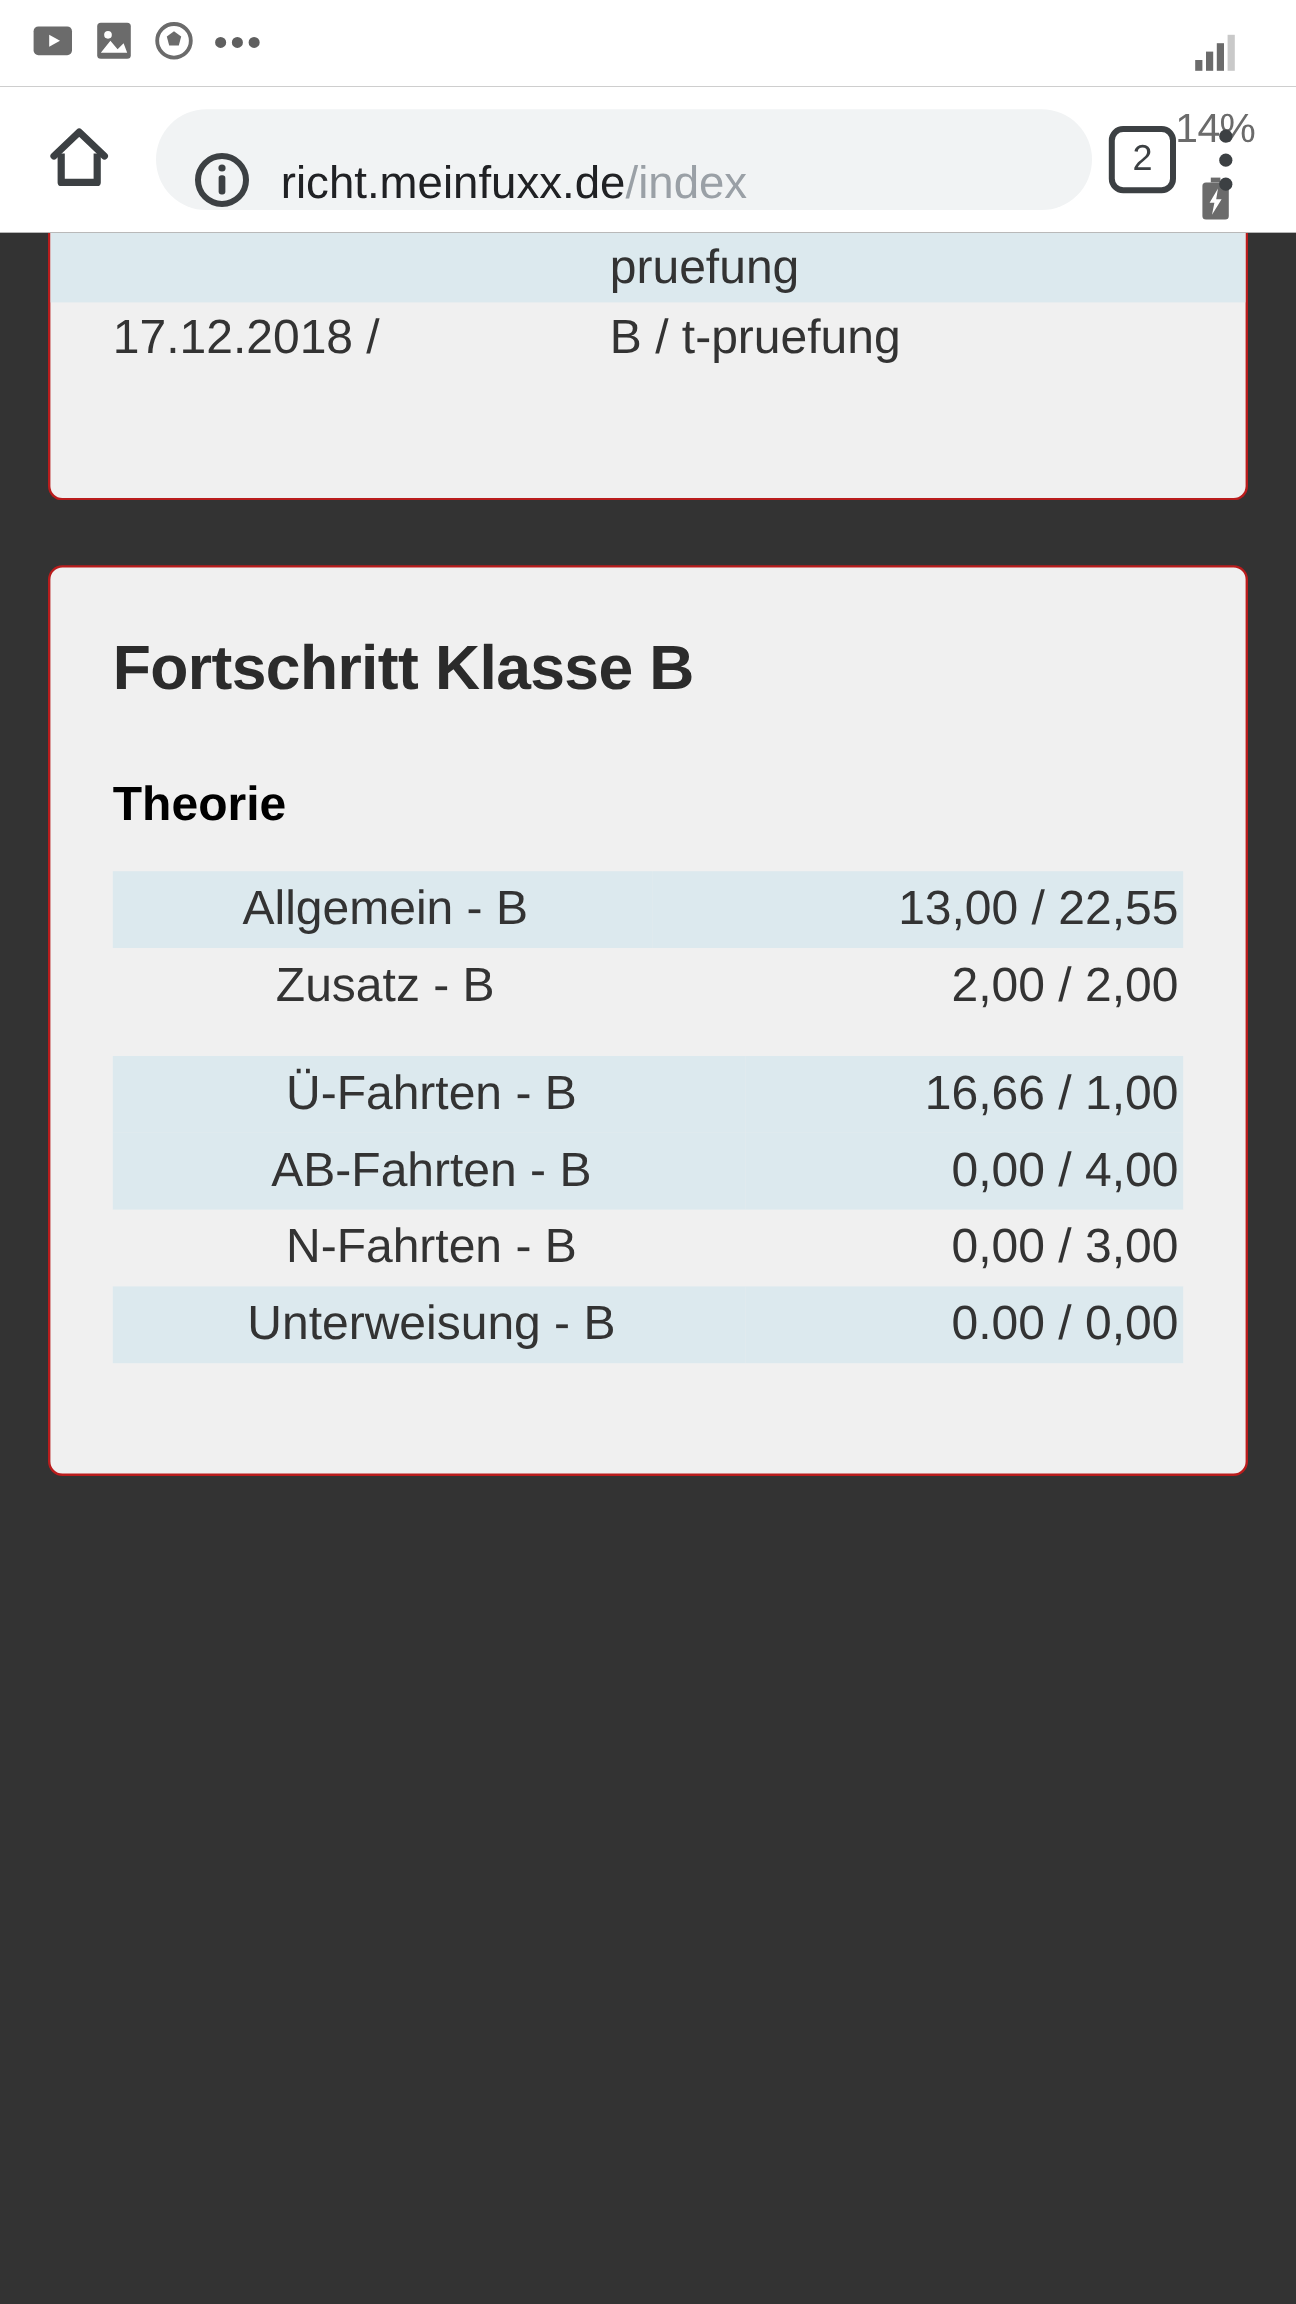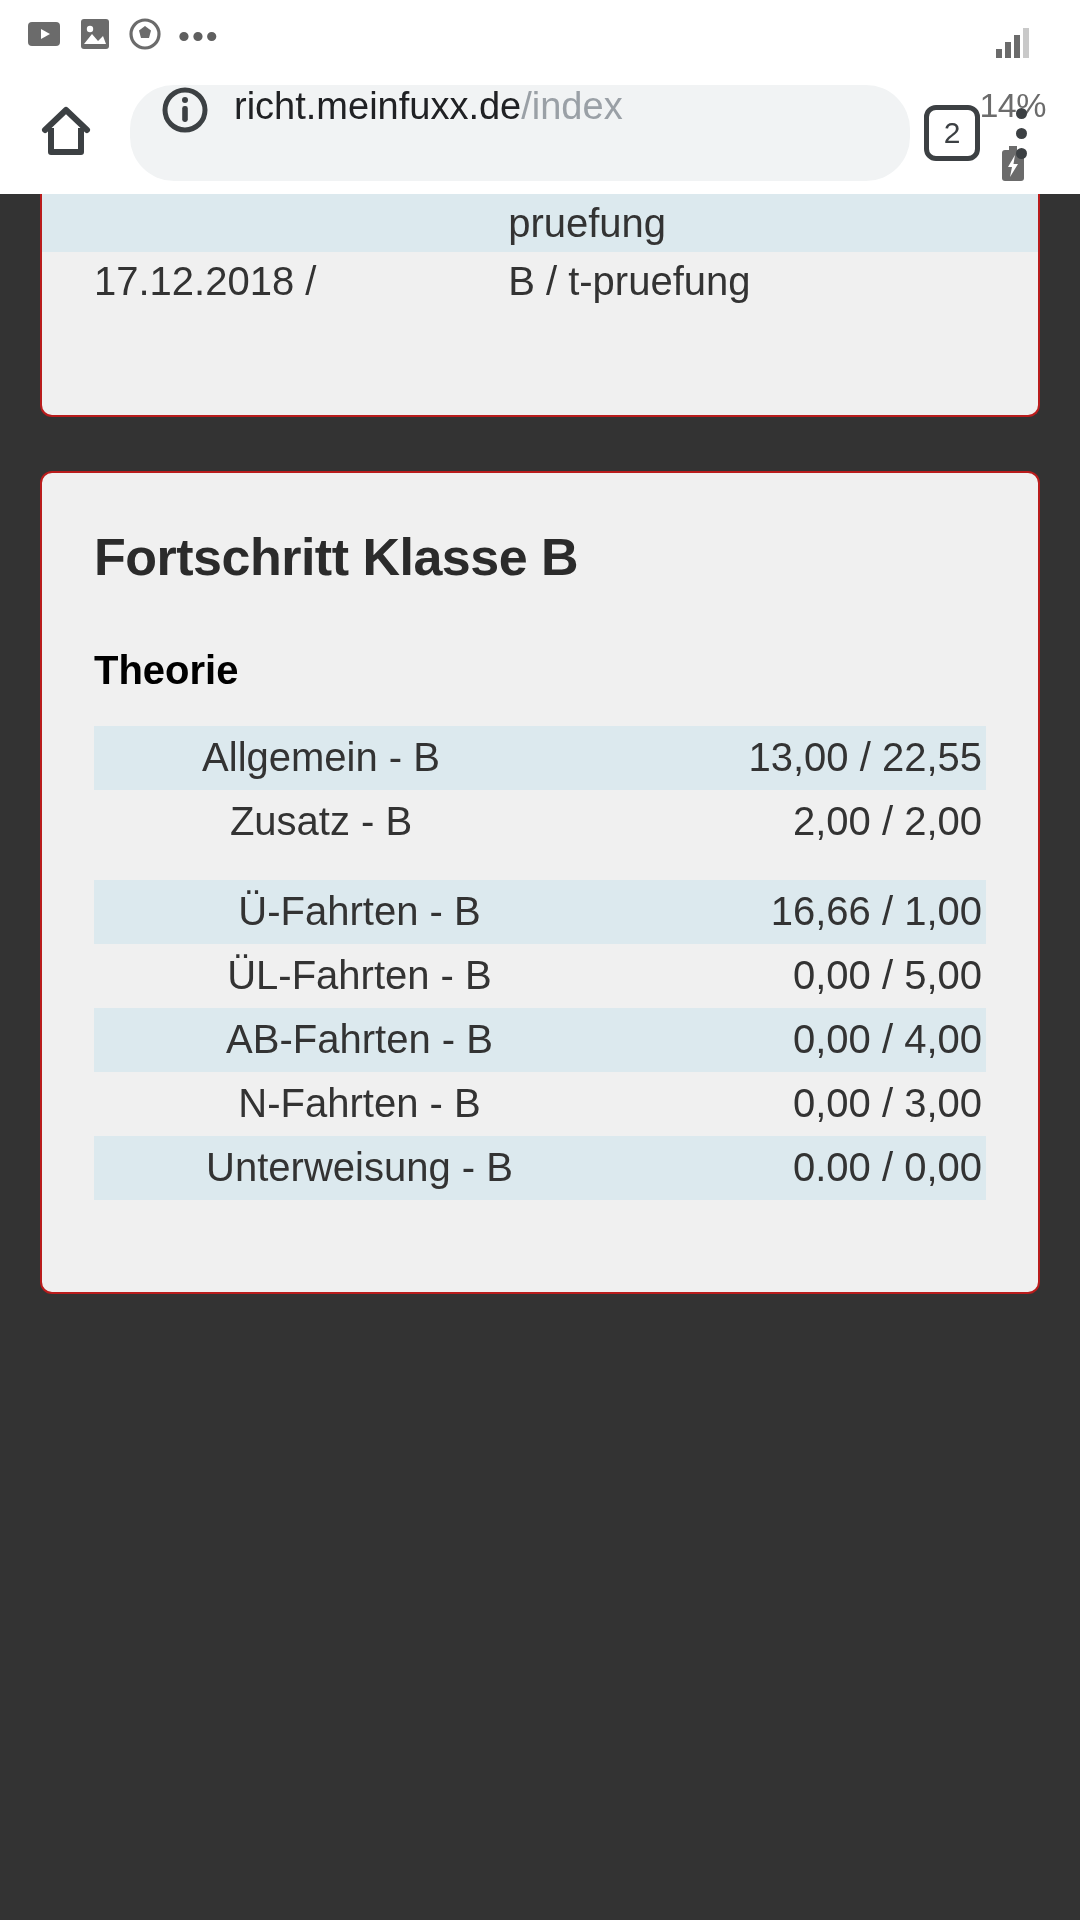--- a/index.html
+++ b/index.html
@@ -54,25 +54,25 @@
   .home-btn {
     width: 84px;
     height: 84px;
     display: flex;
     align-items: center;
     justify-content: center;
     flex: none;
   }
   .omnibox {
     flex: 1;
-    height: 96px;
+    height: 84px;
     background: #f1f3f4;
     border-radius: 44px;
     display: flex;
-    align-items: flex-start;
+    align-items: flex-end;
     padding: 0 30px;
     margin: 0 14px 0 22px;
     box-sizing: border-box;
     overflow: hidden;
   }
   .info-icon { flex: none; margin-right: 24px; display:flex; }
   .url-text {
     font-size: 38px;
     color: #202124;
     white-space: nowrap;
@@ -325,24 +325,20 @@
           </tr>
         </tbody>
     </table>
 
     <table class="progress last">
       <tbody id="praxis-rows">
           <tr class="odd">
             <td class="label">Ü-Fahrten - B</td>
             <td class="value">16,66 / 1,00</td>
           </tr>
-          <tr class="even">
-            <td class="label">ÜL-Fahrten - B</td>
-            <td class="value">0,00 / 5,00</td>
-          </tr>
           <tr class="odd">
             <td class="label">AB-Fahrten - B</td>
             <td class="value">0,00 / 4,00</td>
           </tr>
           <tr class="even">
             <td class="label">N-Fahrten - B</td>
             <td class="value">0,00 / 3,00</td>
           </tr>
           <tr class="odd">
             <td class="label">Unterweisung - B</td>

